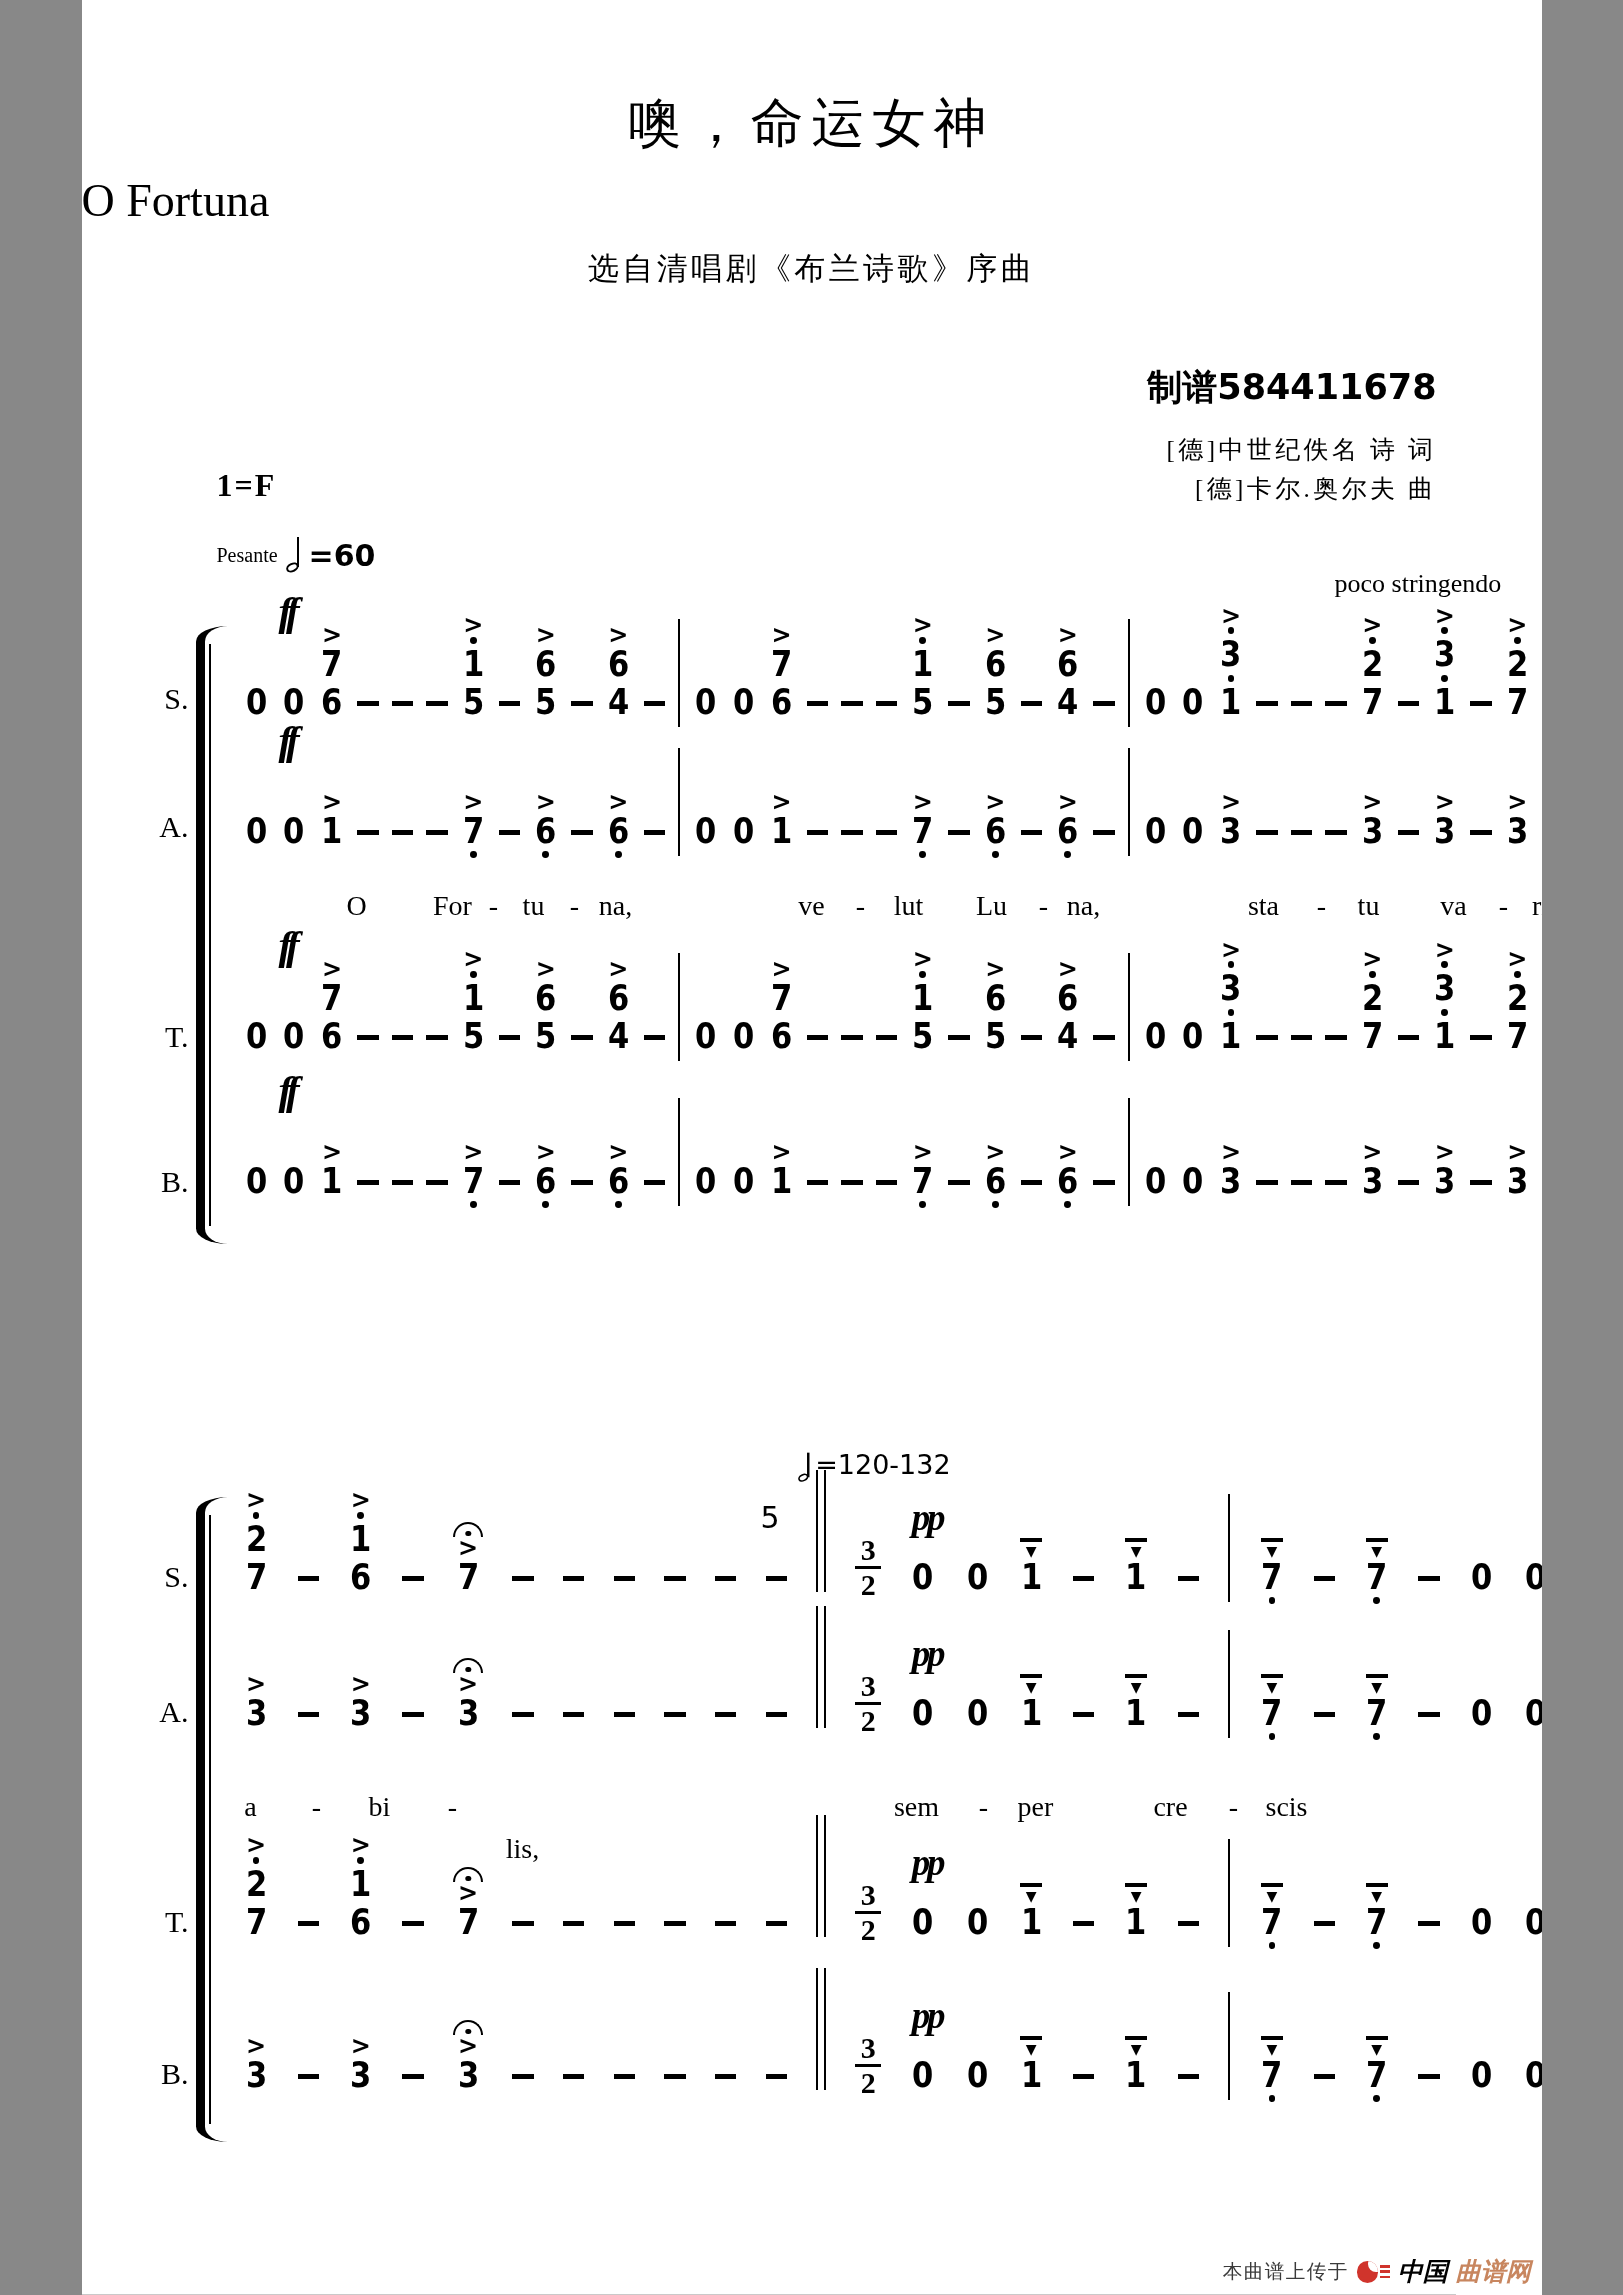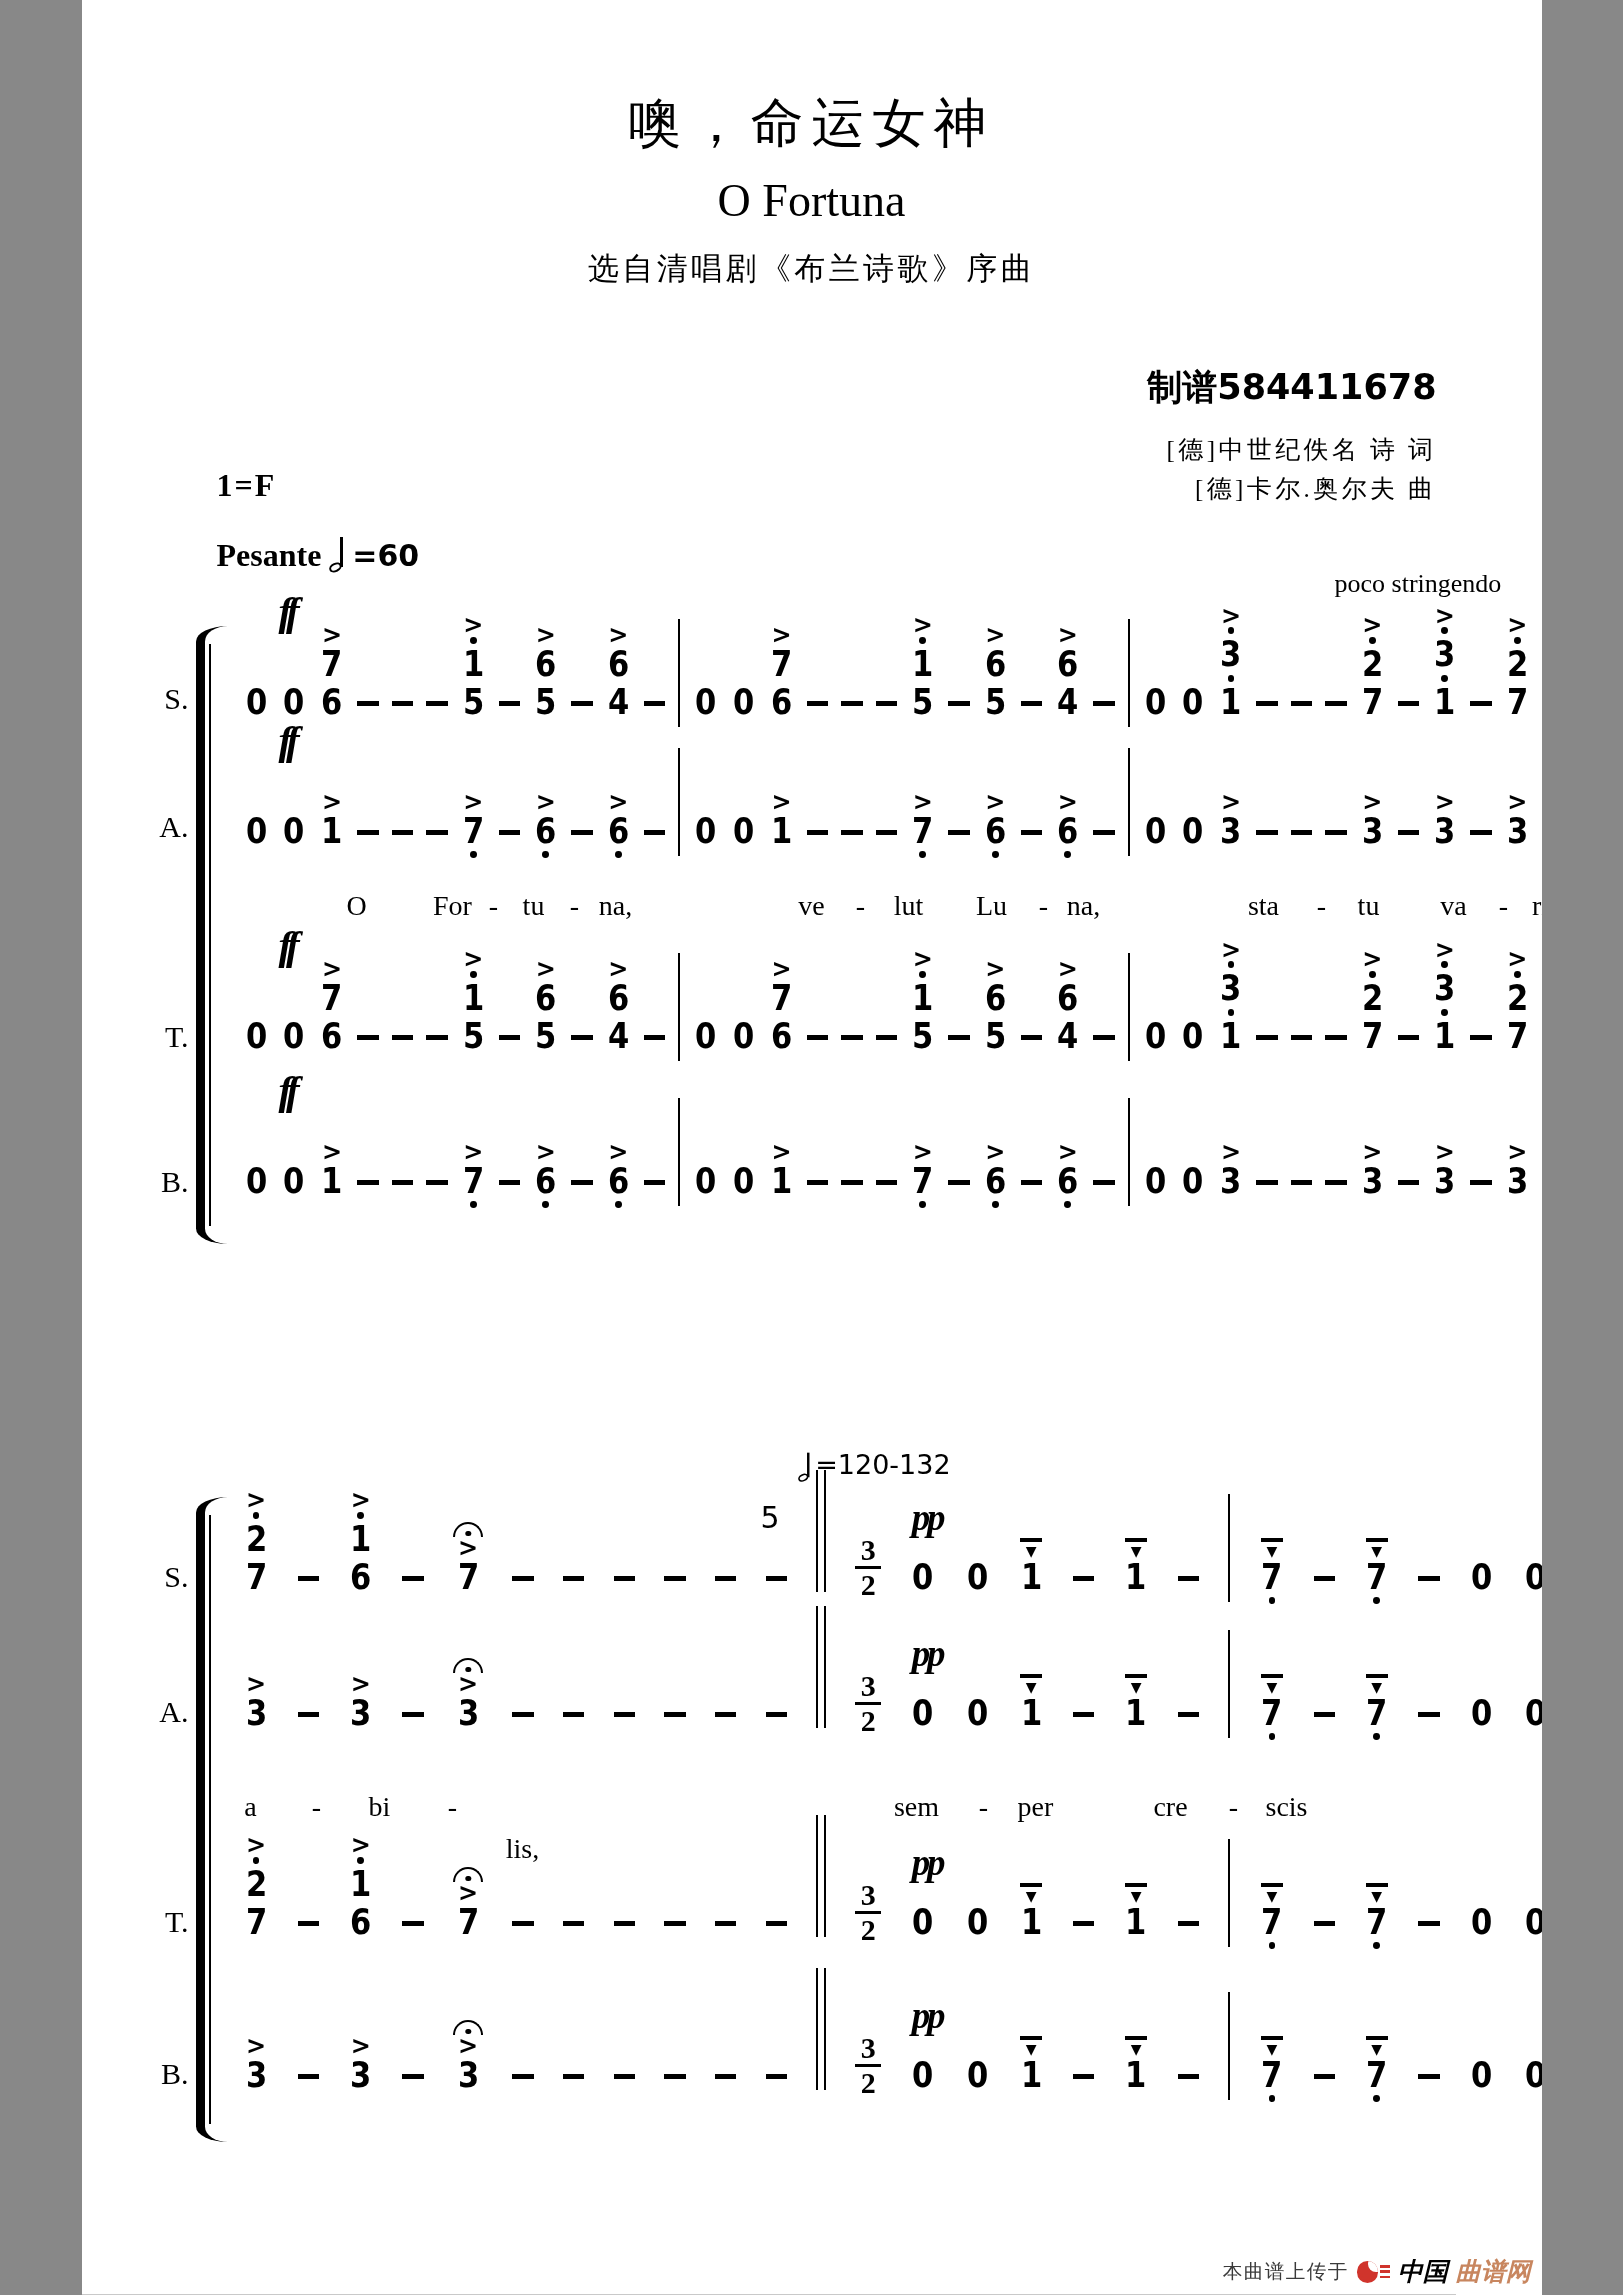--- a/index.html
+++ b/index.html
@@ -1,29 +1,29 @@
 <!DOCTYPE html>
 <html style="font-size:10.8px"><head>
 <meta charset="utf-8">
 <style>
   html,body{margin:0;padding:0;background:#888;}
   .page{position:relative;width:1460px;height:2295px;background:#fff;color:#000;
         font-family:"Liberation Serif",serif;overflow:hidden;margin:0 auto;}
   
   .title-cn{position:absolute;top:88px;left:0;width:100%;text-align:center;
             font-size:53px;letter-spacing:8px;}
-  .title-en{position:absolute;top:174px;left:0;width:100%;text-align:center;font-size:46px;}
+  .title-en{position:absolute;top:174px;left:0;width:100%;font-size:46px;}
   .subtitle{position:absolute;top:248px;left:0;width:100%;text-align:center;
             font-size:31px;letter-spacing:3.4px;}
   .credits{position:absolute;top:364px;right:105px;text-align:right;}
   .credit-notator{font-family:"DejaVu Sans",sans-serif;font-weight:bold;font-size:35px;margin-bottom:19px;}
   .credit-line{font-size:25px;letter-spacing:3.4px;line-height:39px;}
   .keysig{position:absolute;left:135px;top:467px;font-weight:bold;font-size:32px;letter-spacing:2px;}
   .tempo1{position:absolute;left:135px;top:537px;display:flex;align-items:center;gap:8px;}
-  .tempo-word{font-weight:bold;font-size:32px;}
+  .tempo-word{font-weight:normal;font-size:20px;}
   .tempo-val{font-family:"DejaVu Sans",sans-serif;font-weight:bold;font-size:30px;}
   .stringendo{position:absolute;left:1253px;top:569px;font-size:26px;}
   .tempo2{position:absolute;left:716px;top:1446px;display:flex;align-items:center;gap:2.7px;}
   .tempo2-val{font-family:"DejaVu Sans",sans-serif;font-size:27px;}
   .mnum{position:absolute;left:679px;top:1500px;font-family:"DejaVu Sans",sans-serif;font-size:30px;}
   
   .hn{position:relative;display:inline-block;width:15px;height:37px;}
   .hn::before{content:'';position:absolute;bottom:1.4px;left:0;width:8.8px;height:5.4px;
               border:2.7px solid #000;border-radius:50%;transform:rotate(-25deg);}
   .hn::after{content:'';position:absolute;right:1.4px;bottom:6.8px;width:2.7px;height:30px;background:#000;}

